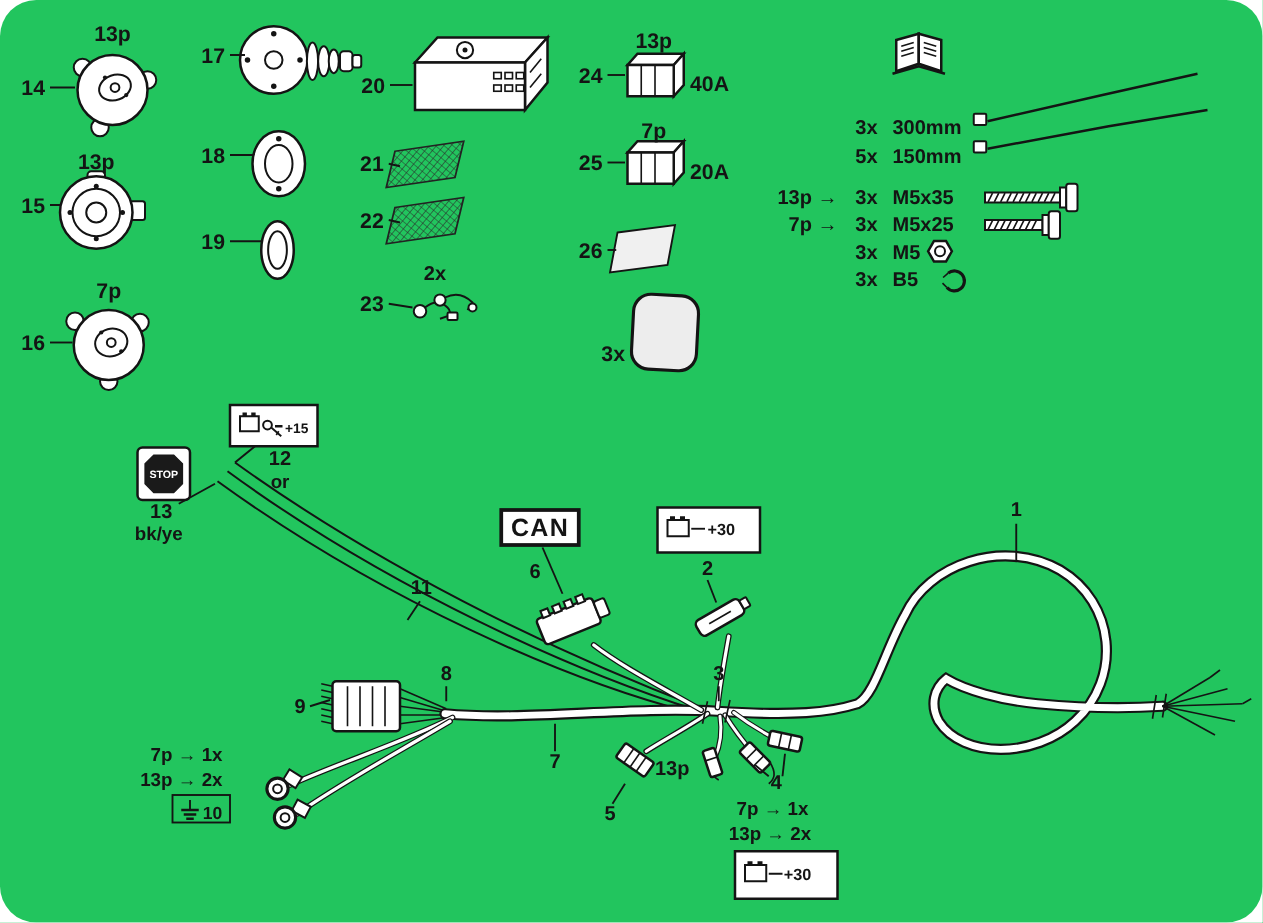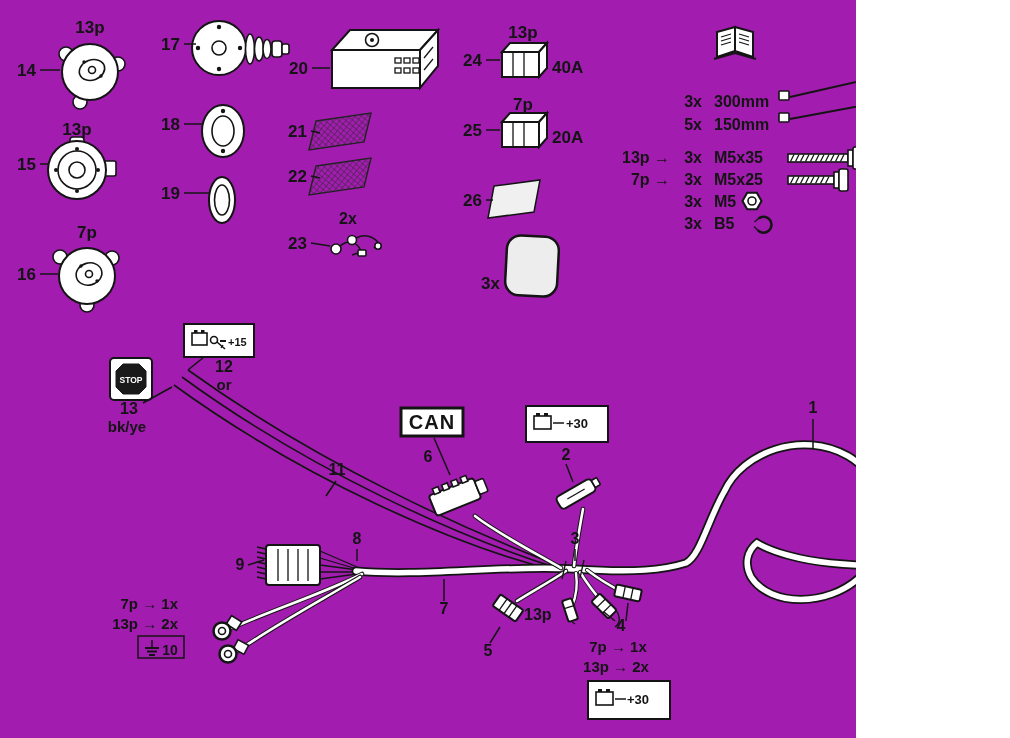--- a/index.html
+++ b/index.html
@@ -1,16 +1,16 @@
 <!DOCTYPE html>
 <html><head>
 <meta charset="utf-8">
 <style>
   html,body{margin:0;padding:0;background:#fff;}
-  .page{position:relative;width:856px;height:738px;background:#a21caf;overflow:hidden;}
+  .page{position:relative;width:1010px;height:738px;background:#22c55e;overflow:hidden;border-radius:29px;}
   svg{position:absolute;top:0;left:0;}
   text{font-family:"Liberation Sans","DejaVu Sans",sans-serif;font-weight:bold;fill:#141414;}
   .t17{font-size:17px;}
   .t16{font-size:16px;}
   .t15{font-size:15px;}
   .t14{font-size:14px;}
   .t13{font-size:13px;}
   .t11{font-size:11px;}
   .t20{font-size:20px;letter-spacing:1px;}
   .tw{font-size:8.5px;fill:#fff;}

